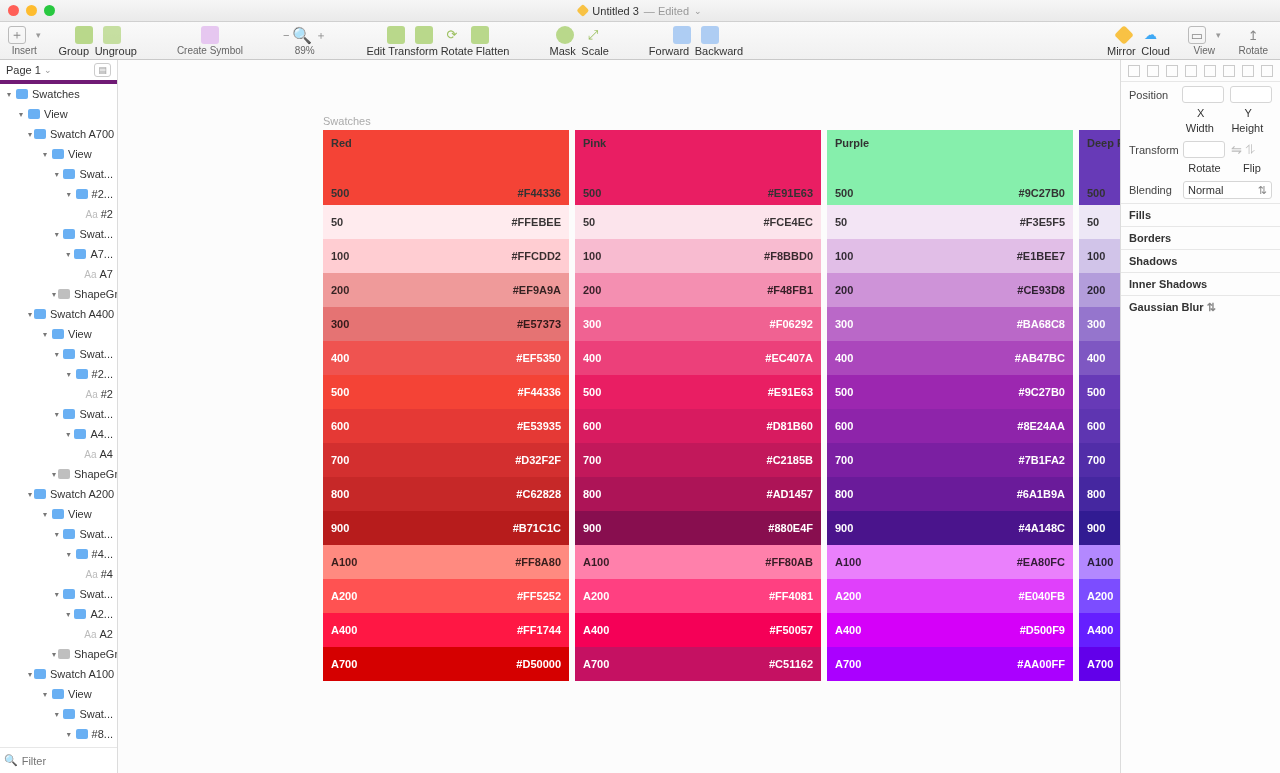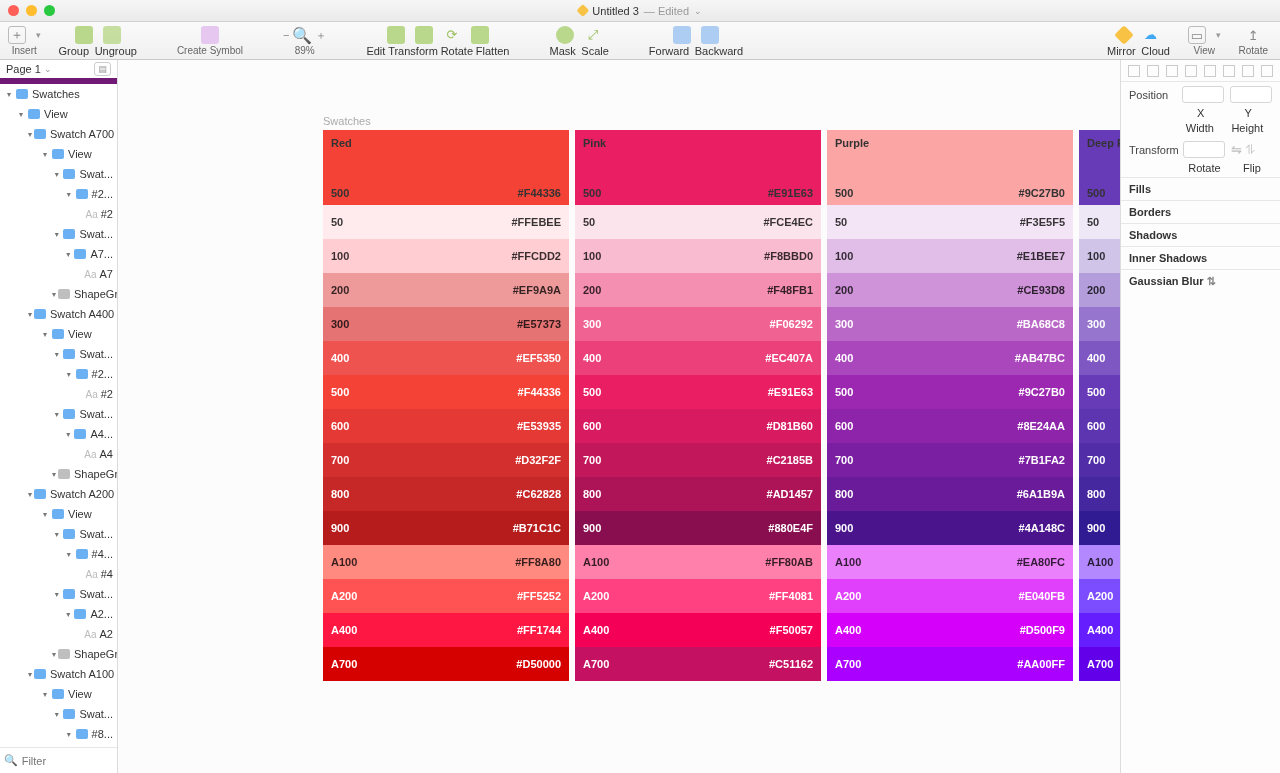--- a/index.html
+++ b/index.html
@@ -25,21 +25,21 @@
 .ticon.mask{background:#b9d88b;border-radius:50%;}
 .ticon.arrow{background:#aecdf3;}
 .ticon.cloud{color:#3fa9f5;}
 .ticon.diam{background:#f8c244;transform:rotate(45deg);width:14px;height:14px;}
 .tlabel{font-size:10px;color:#666;margin-top:0;}
 .zoom{display:flex;align-items:center;gap:3px;}
 .spacer{flex:1;}
 
 .main{display:flex;height:calc(100% - 60px);}
 .leftpanel{width:118px;background:#fff;border-right:1px solid #dcdcdc;display:flex;flex-direction:column;}
-.pagebar{height:24px;border-bottom:6px solid #701a75;display:flex;align-items:center;padding:0 6px;font-size:11px;color:#333;}
+.pagebar{height:24px;border-bottom:4px solid #701a75;display:flex;align-items:center;padding:0 6px;font-size:11px;color:#333;}
 .pagebar .gear{margin-left:auto;color:#999;border:1px solid #ccc;border-radius:3px;padding:1px 3px;font-size:9px;}
 .layers{flex:1;overflow:hidden;}
 .layer{display:flex;align-items:center;height:20px;white-space:nowrap;overflow:hidden;text-overflow:ellipsis;font-size:11px;color:#444;padding-right:4px;}
 .layer .tw{width:10px;text-align:center;color:#777;font-size:8px;margin-right:2px;}
 .layer .fi{width:12px;height:10px;background:#6ab0f3;border-radius:2px;margin-right:4px;flex-shrink:0;}
 .layer .fi.dim{background:#bfbfbf;}
 .layer .aa{color:#bbb;font-size:10px;margin-right:3px;}
 .filterbar{height:26px;border-top:1px solid #e7e7e7;display:flex;align-items:center;padding:0 4px;gap:4px;}
 .filterbar input{flex:1;border:none;outline:none;font-size:11px;color:#888;background:transparent;}
 .fb-icon{width:14px;height:14px;border:1px solid #ccc;border-radius:3px;display:flex;align-items:center;justify-content:center;font-size:9px;color:#4a90e2;}
@@ -460,21 +460,21 @@
           <div class="row light" style="background: rgb(245, 0, 87);">
             <span>A400</span>
             <span>#F50057</span>
           </div>
           <div class="row light" style="background: rgb(197, 17, 98);">
             <span>A700</span>
             <span>#C51162</span>
           </div>
         </div>
         <div class="col">
-          <div class="head" style="background: #fca5a5;"><span>Purple</span><span class="sub">500</span><span class="hex">#9C27B0</span></div>
+          <div class="head" style="background: #86efac;"><span>Purple</span><span class="sub">500</span><span class="hex">#9C27B0</span></div>
           <div class="row dark" style="background: rgb(243, 229, 245);">
             <span>50</span>
             <span>#F3E5F5</span>
           </div>
           <div class="row dark" style="background: rgb(225, 190, 231);">
             <span>100</span>
             <span>#E1BEE7</span>
           </div>
           <div class="row dark" style="background: rgb(206, 147, 216);">
             <span>200</span>
@@ -599,19 +599,26 @@
       </div>
     <div class="proprow">
         <span class="lbl">Transform</span>
         <input style="">
         <span style="color:#bbb;font-size:13px">⇋ ⥮</span>
       </div>
     <div class="subl">
         <span>Rotate</span>
         <span>Flip</span>
       </div>
+    <div class="proprow">
+        <span class="lbl">Blending</span>
+        <div class="blendsel">
+          <span>Normal</span>
+          <span style="color:#888">⇅</span>
+        </div>
+      </div>
     <div class="section">Fills</div>
     <div class="section">Borders</div>
     <div class="section">Shadows</div>
     <div class="section">Inner Shadows</div>
     <div class="section"><span>Gaussian Blur</span> <span style="color:#888">⇅</span></div>
   </div>
 </div>
 
 </body></html>

